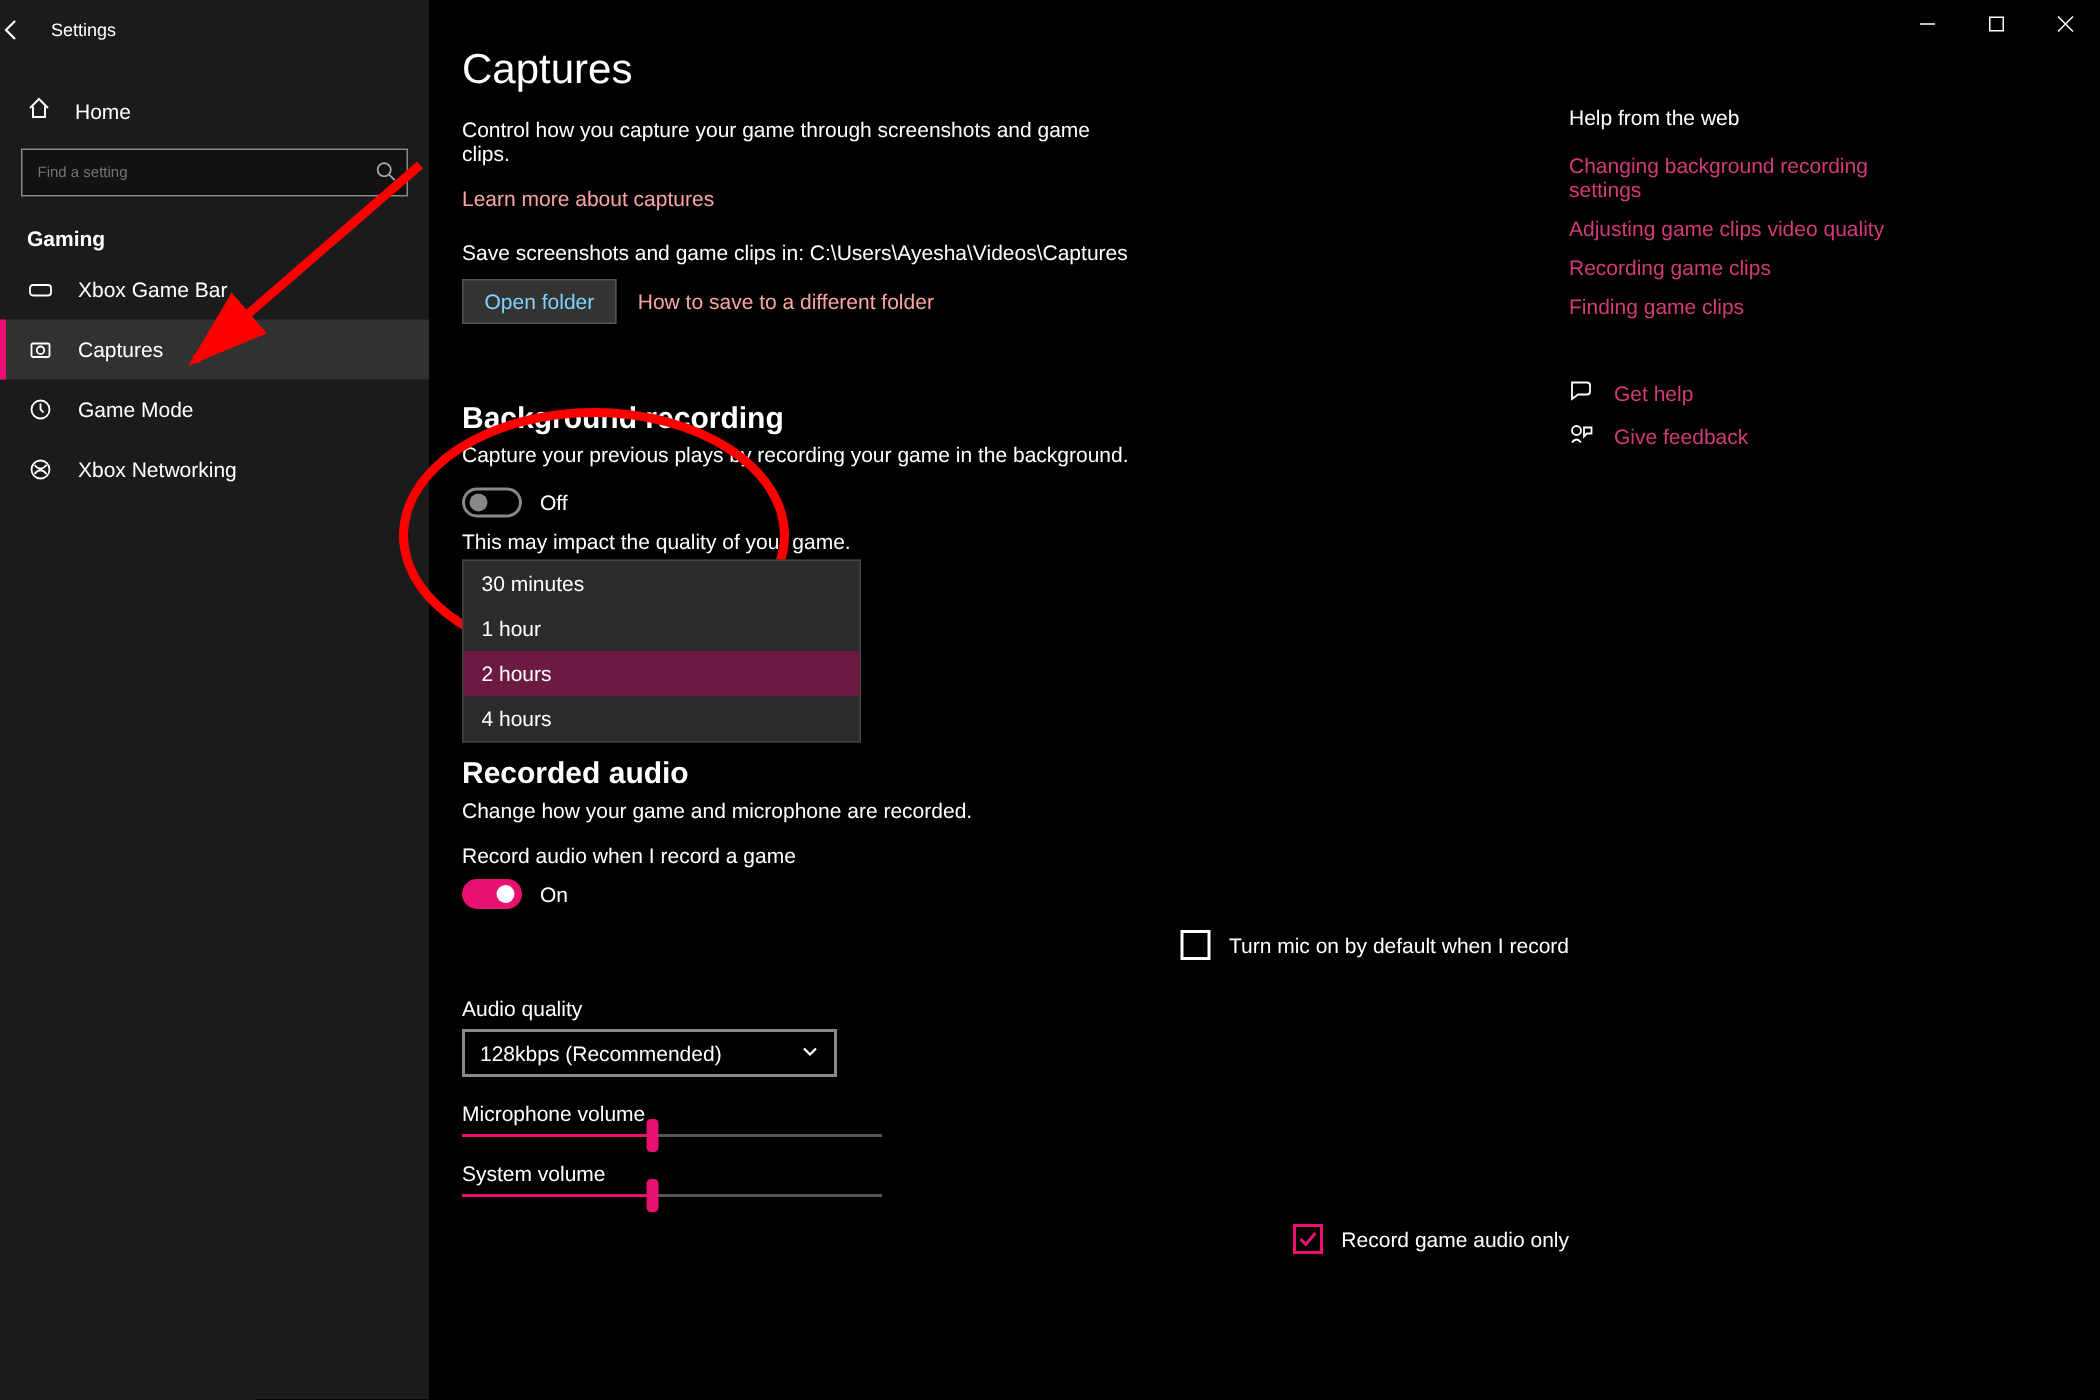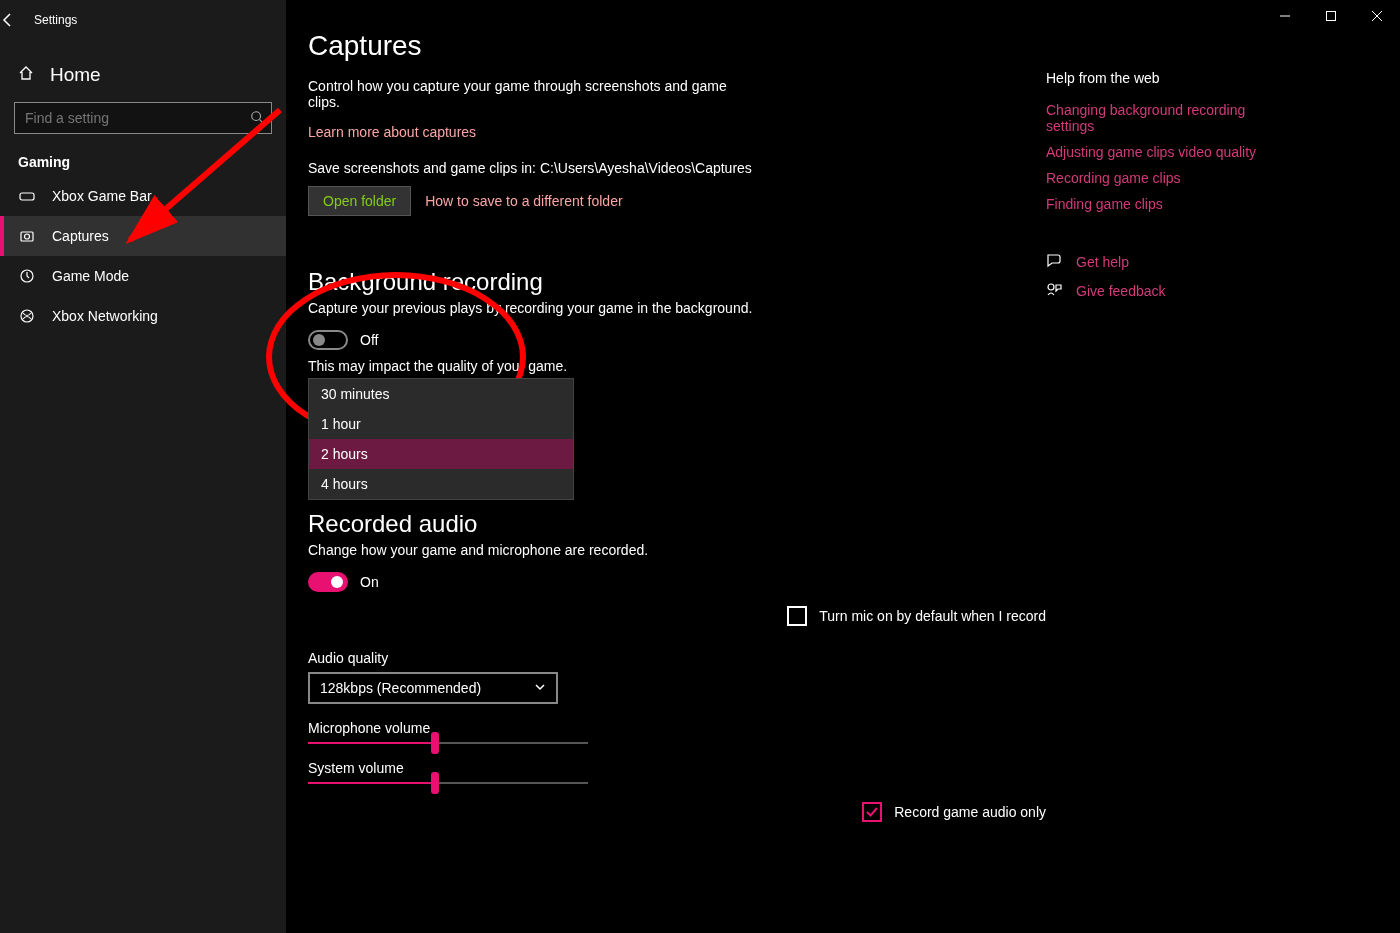--- a/index.html
+++ b/index.html
@@ -28,29 +28,29 @@
     height: 32px;
     padding-left: 0;
     gap: 18px;
     font-size: 12px;
   }
   .titlebar-left .back-icon svg { display:block; }
   .sidebar .home-row {
     display: flex; align-items: center; gap: 16px;
     padding: 10px 18px; margin-top: 18px;
   }
-  .sidebar .home-row span { font-size: 19px; }
+  .sidebar .home-row span { font-size: 14px; }
   .sidebar .search-wrap { padding: 0 14px; margin-top: 6px; }
   .sidebar .search {
     width: 100%; height: 32px;
     background: rgba(0,0,0,0.3);
     border: 1px solid #888;
     color: #3b82f6;
     padding: 0 34px 0 10px;
-    font-size: 14px;
+    font-size: 10px;
   }
   .sidebar .search-wrap { position: relative; }
   .sidebar .search-icon {
     position: absolute; right: 22px; top: 8px; color: #aaa;
   }
   .sidebar .section-label {
     padding: 20px 18px 6px 18px;
     font-weight: 600;
     font-size: 14px;
   }
@@ -75,24 +75,24 @@
     flex: 1; padding: 30px 0 0 22px;
     max-width: 760px;
   }
   .page-title { font-size: 28px; font-weight: 400; margin: 0 0 16px 0; }
   .desc { color: #fff; font-size: 14px; margin: 0 0 4px 0; max-width: 420px; }
   .link { color: #fca5a5; cursor: pointer; font-size: 14px; }
   .row-gap { margin-top: 14px; }
   .save-path-row { margin-top: 20px; font-size: 14px; }
   .buttons-row { display:flex; align-items:center; gap:14px; margin-top:10px; }
   .btn {
-    background: #333; border: 1px solid #555; color:#84cc16;
+    background: #333; border: 1px solid #555; color:#7dd3fc;
     padding: 6px 14px; font-size:14px; cursor:pointer;
   }
-  .section-head { font-size: 24px; margin-top: 52px; margin-bottom: 4px; font-weight:400;}
+  .section-head { font-size: 20px; margin-top: 52px; margin-bottom: 4px; font-weight:700;}
   .sub { font-size: 14px; margin: 2px 0 14px 0; }
   .toggle-row { display:flex; align-items:center; gap:12px; margin-top:8px;}
   .toggle {
     width: 40px; height: 20px; border-radius: 10px;
     border: 2px solid #888; position: relative; cursor:pointer;
     background: #000;
   }
   .toggle .knob {
     position:absolute; width:12px; height:12px; border-radius:50%;
     background:#888; top:2px; left:3px;
@@ -252,20 +252,21 @@
 
       <div class="dropdown-open">
         <div class="opt">30 minutes</div>
         <div class="opt">1 hour</div>
         <div class="opt selected">2 hours</div>
         <div class="opt">4 hours</div>
       </div>
 
       <h2 class="section-head" style="margin-top:10px">Recorded audio</h2>
       <div class="sub">Change how your game and microphone are recorded.</div>
+      <div>Record audio when I record a game</div>
       <div class="toggle-row">
         <div class="toggle on">
             <div class="knob"></div>
           </div>
         <span>On</span>
       </div>
       <div class="checkbox-row">
         <div class="checkbox"></div>
         <span>Turn mic on by default when I record</span>
       </div>

